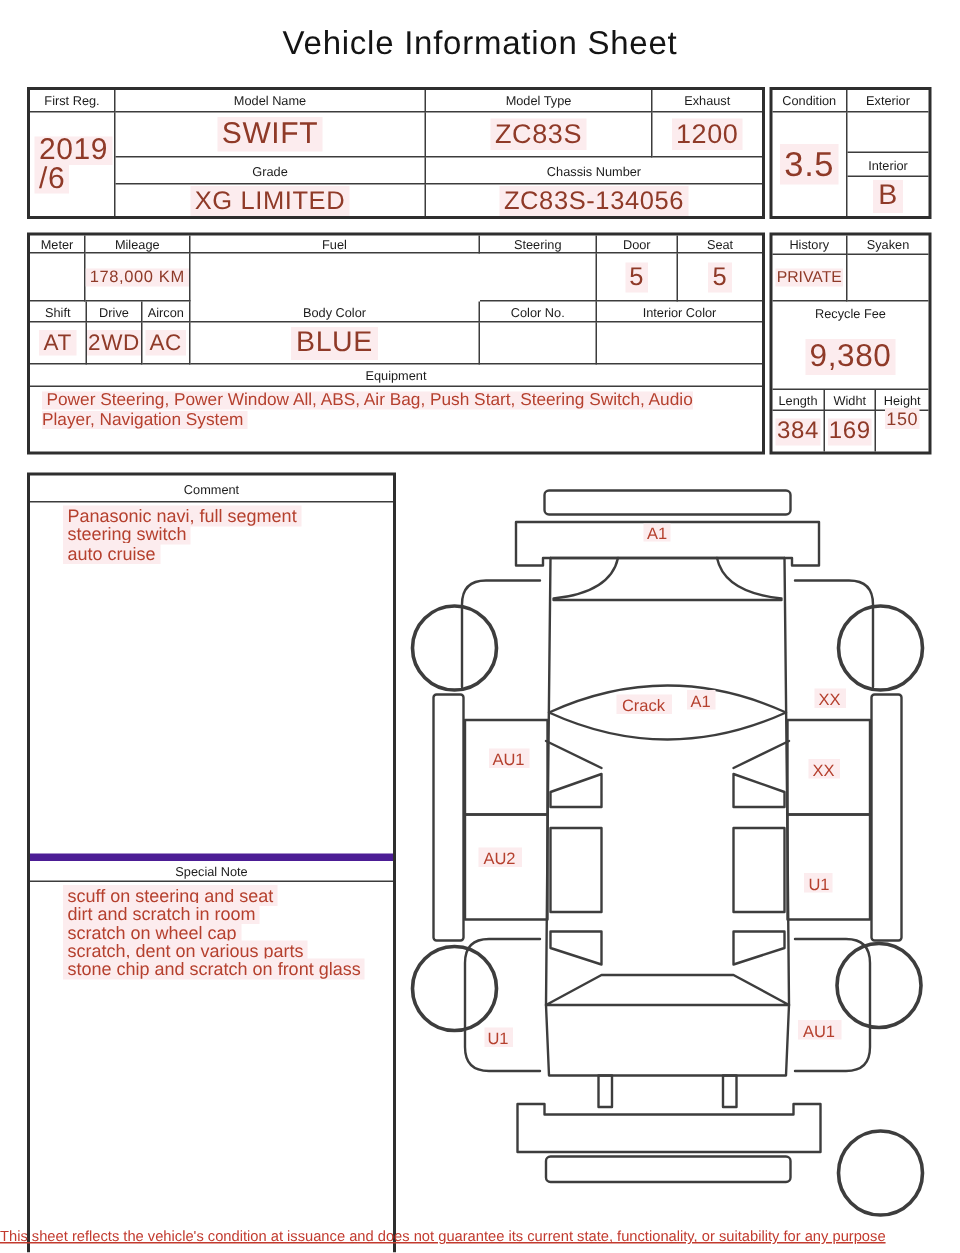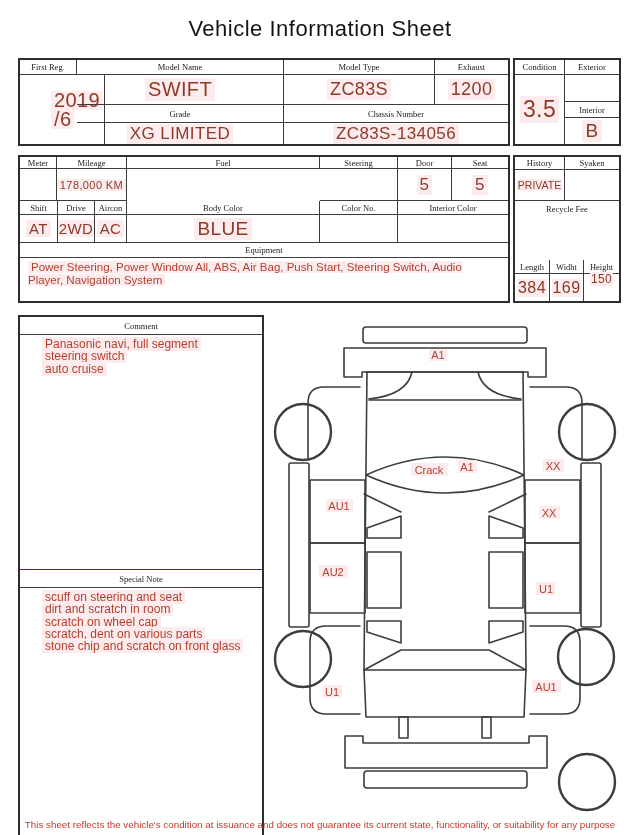--- a/index.html
+++ b/index.html
@@ -2,35 +2,35 @@
 <html><head>
 <meta charset="utf-8">
 <style>
   html,body{margin:0;padding:0;background:#ffffff;}
   .page{position:relative;width:640px;height:835px;background:#ffffff;
         font-family:"Liberation Sans",sans-serif;overflow:hidden;}
   .title{position:absolute;top:16px;left:0;width:640px;text-align:center;
          font-size:22px;color:#141414;letter-spacing:0.5px;}
   .box{position:absolute;border:2px solid #2e2e2e;background:#fff;box-sizing:border-box;}
   .cell{position:absolute;box-sizing:border-box;display:flex;align-items:center;justify-content:center;overflow:hidden;}
-  .hdr{font-size:8.5px;color:#1b1b1b;font-family:Liberation Serif, serif;}
+  .hdr{font-size:8.5px;color:#1b1b1b;}
   .val{color:#8f3a28;letter-spacing:0.4px;}
   .hl{background:#fcecee;padding:0 3px;white-space:nowrap;}
   .br{border-right:1px solid #3c3c3c;}
   .bb{border-bottom:1px solid #3c3c3c;}
-  .bt{border-top:1px solid #4c1d95;text-align:right;}
+  .bt{border-top:5px solid #4c1d95;text-align:right;}
   .firstreg{flex-direction:column;align-items:flex-start;justify-content:center;
-            padding-left:3px;font-size:20px;line-height:19px;margin-left:28px;}
+            padding-left:3px;font-size:20px;line-height:19px;}
   .textblock{position:absolute;box-sizing:border-box;color:#b5402e;font-size:12px;
              line-height:11.8px;padding:4px 6px;text-align:left;}
   .textblock div{margin:0 0 0.5px 0;padding-left:16px;}
   .equiptext{position:absolute;box-sizing:border-box;color:#b5402e;font-size:11.5px;
              line-height:12.5px;padding:3px 8px;text-align:left;}
-  .disclaimer{position:absolute;top:819px;left:0;width:640px;text-align:center;
-              font-size:9.8px;color:#c23a2e;}
+  .disclaimer{position:absolute;top:819px;left:0;width:640px;text-align:left;
+              font-size:9.8px;color:#c23a2e;text-decoration:underline;}
   svg text{font-family:"Liberation Sans",sans-serif;font-size:11px;fill:#b5402e;}
 </style>
 </head>
 <body>
 
 <div class="page">
 
   <div class="title">Vehicle Information Sheet</div>
 
   <div class="box" style="left:18px;top:58px;width:492px;height:88px">
@@ -121,20 +121,23 @@
   </div>
 
   <div class="box" style="left:513px;top:155px;width:108px;height:148px">
     <div class="cell hdr br bb" style="left:0;top:0;width:50px;height:13px">History</div>
     <div class="cell hdr bb" style="left:50px;top:0;width:54px;height:13px">Syaken</div>
     <div class="cell val br bb" style="left:0;top:13px;width:50px;height:31px;font-size:10.5px;letter-spacing:0">
         <span class="hl" style="padding:0 1px">PRIVATE</span>
       </div>
     <div class="cell val bb" style="left:50px;top:13px;width:54px;height:31px"></div>
     <div class="cell hdr" style="left:0;top:44px;width:104px;height:16px">Recycle Fee</div>
+    <div class="cell val bb" style="left:0;top:60px;width:104px;height:43px;font-size:21px">
+        <span class="hl">9,380</span>
+      </div>
     <div class="cell hdr br bb" style="left:0;top:103px;width:35px;height:14px">Length</div>
     <div class="cell hdr br bb" style="left:35px;top:103px;width:34px;height:14px">Widht</div>
     <div class="cell hdr bb" style="left:69px;top:103px;width:35px;height:14px">Height</div>
     <div class="cell val br" style="left:0;top:117px;width:35px;height:27px;font-size:16px">
         <span class="hl" style="padding:0 1px">384</span>
       </div>
     <div class="cell val br" style="left:35px;top:117px;width:34px;height:27px;font-size:16px">
         <span class="hl" style="padding:0 1px">169</span>
       </div>
     <div class="cell val" style="left:69px;top:108px;width:35px;height:27px;font-size:12px">

